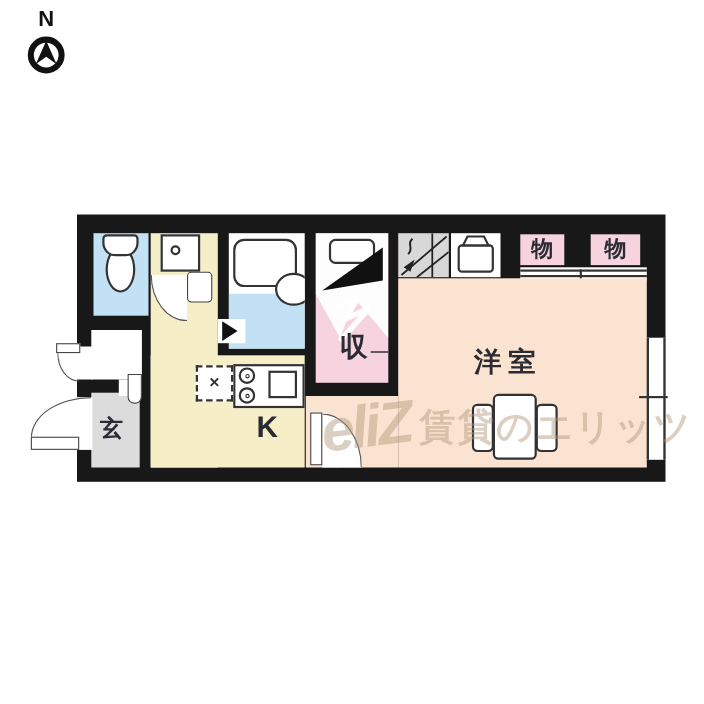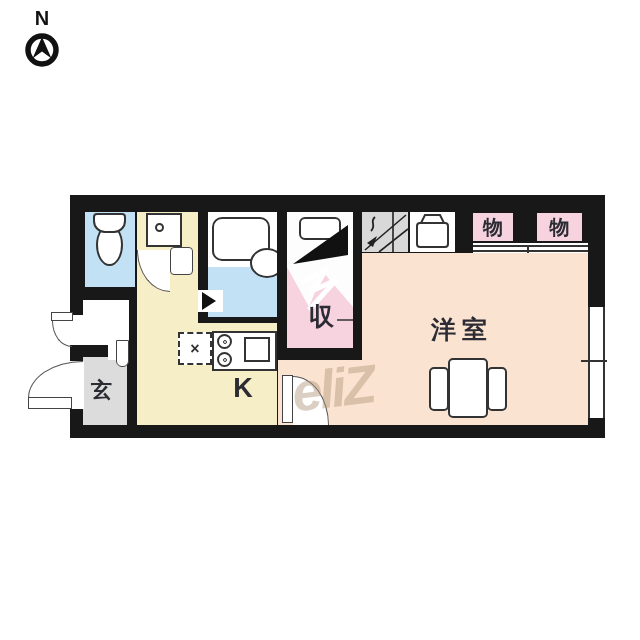--- a/index.html
+++ b/index.html
@@ -134,15 +134,16 @@
     <div class="abs thin-fix" style="left:-42px;top:202px;width:44px;height:12px;"></div>
 
     <div class="abs" style="left:0;top:120px;width:14px;height:30px;background:#fff;"></div>
     <div class="abs" style="left:-18px;top:126px;width:20px;height:26px;border-bottom:1.5px solid #555;border-left:1.5px solid #555;border-bottom-left-radius:100%;"></div>
     <div class="abs thin-fix" style="left:-19px;top:117px;width:22px;height:9px;"></div>
 
   </div>
 
   <div class="abs wm" style="left:292px;top:352px;height:72px;">
     <span class="logo">eliZ</span>
+    <span class="txt">賃貸のエリッツ</span>
   </div>
 
 </div>
 
 </body></html>

